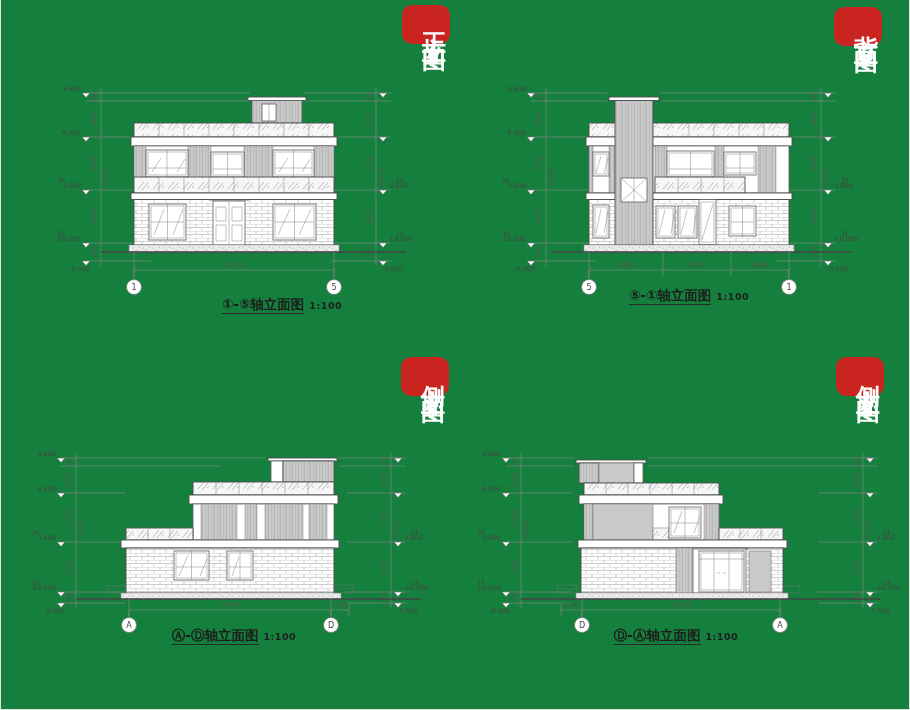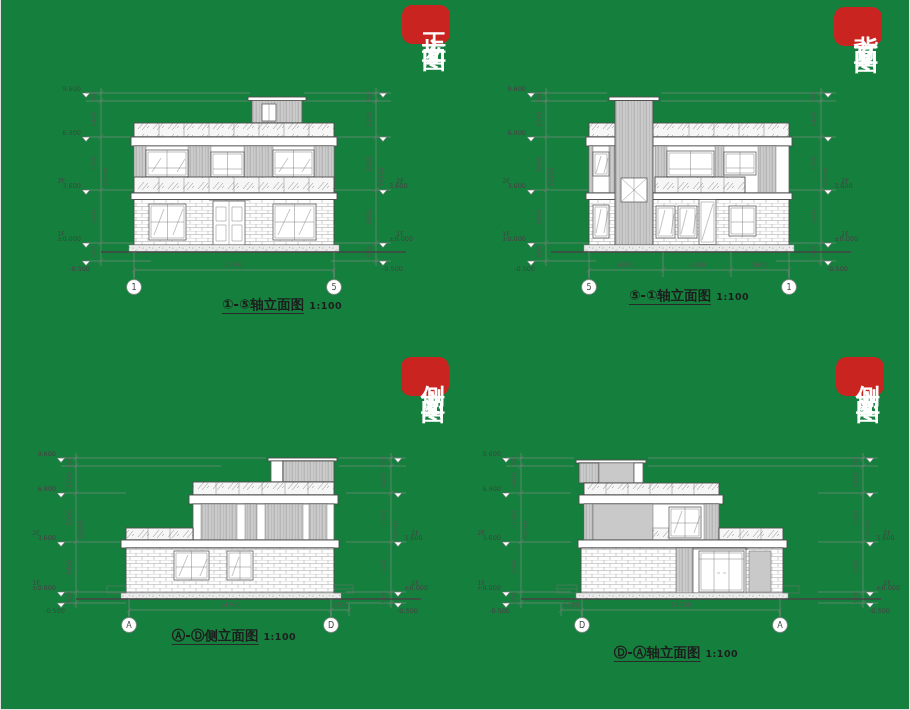--- a/index.html
+++ b/index.html
@@ -392,23 +392,23 @@
 </svg>
 
 
 <div class="cap" style="left:233px;top:296px;margin-left:48px;">
   <span class="u">①-⑤轴立面图</span><span class="sc">1:100</span>
 </div>
 <div class="cap" style="left:688px;top:287px;">
   <span class="u">⑤-①轴立面图</span><span class="sc">1:100</span>
 </div>
 <div class="cap" style="left:233px;top:627px;">
-  <span class="u">Ⓐ-Ⓓ侧立面图</span><span class="sc">1:100</span>
+  <span class="u">Ⓐ-Ⓓ轴立面图</span><span class="sc">1:100</span>
 </div>
-<div class="cap" style="left:675px;top:644px;">
+<div class="cap" style="left:675px;top:627px;">
   <span class="u">Ⓓ-Ⓐ轴立面图</span><span class="sc">1:100</span>
 </div>
 
 
 <div class="banner" style="left:401px;top:5px;">正立面图</div>
 <div class="banner" style="left:833px;top:7px;">背立面图</div>
 <div class="banner" style="left:400px;top:357px;">侧立面图</div>
 <div class="banner" style="left:835px;top:357px;">侧立面图</div>
 </div>
 

